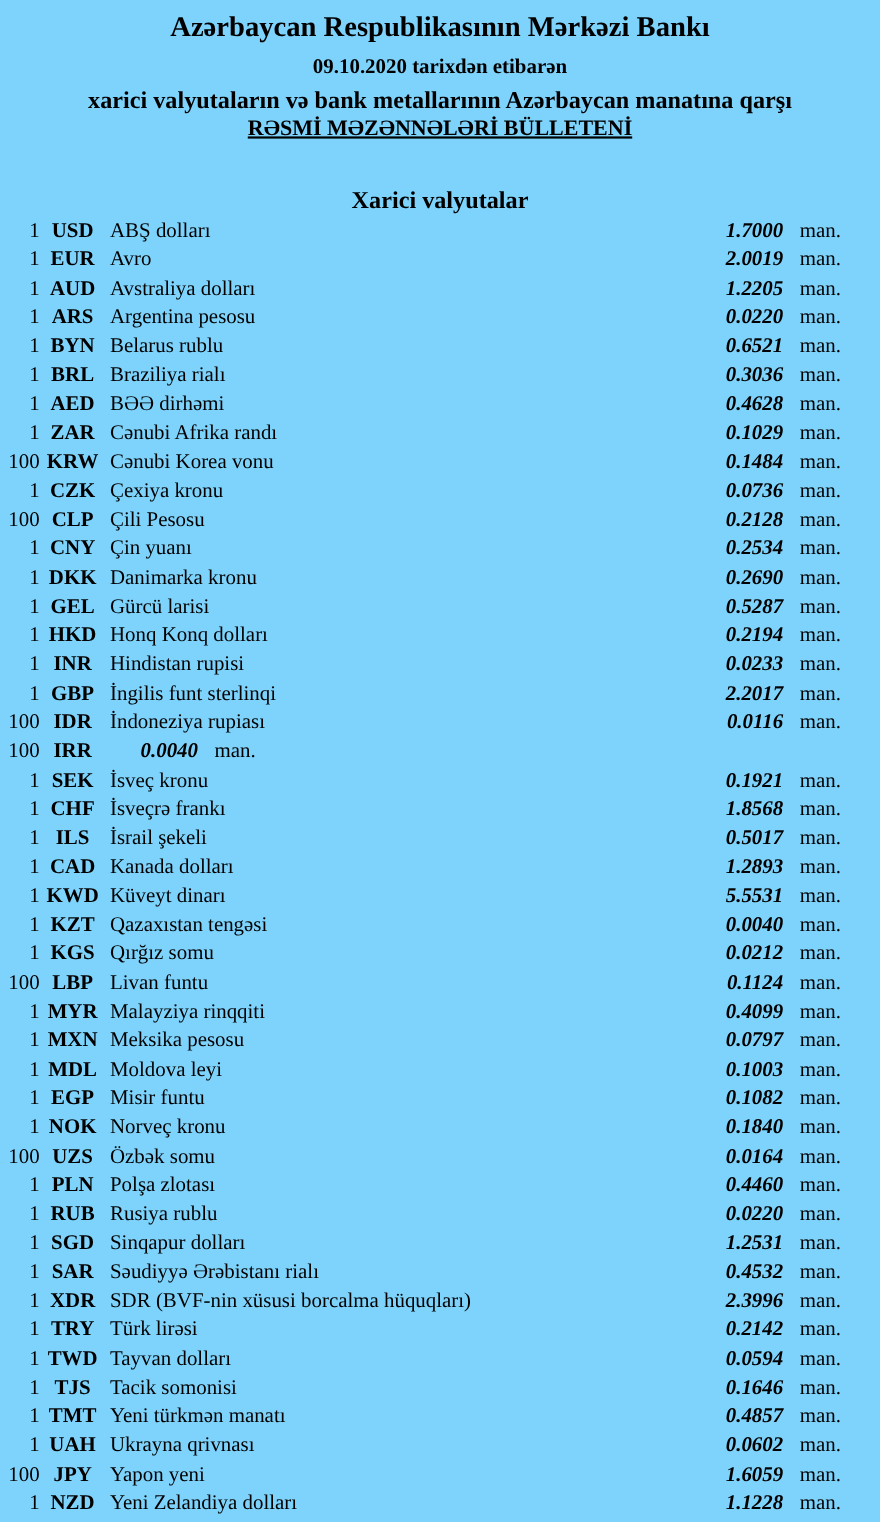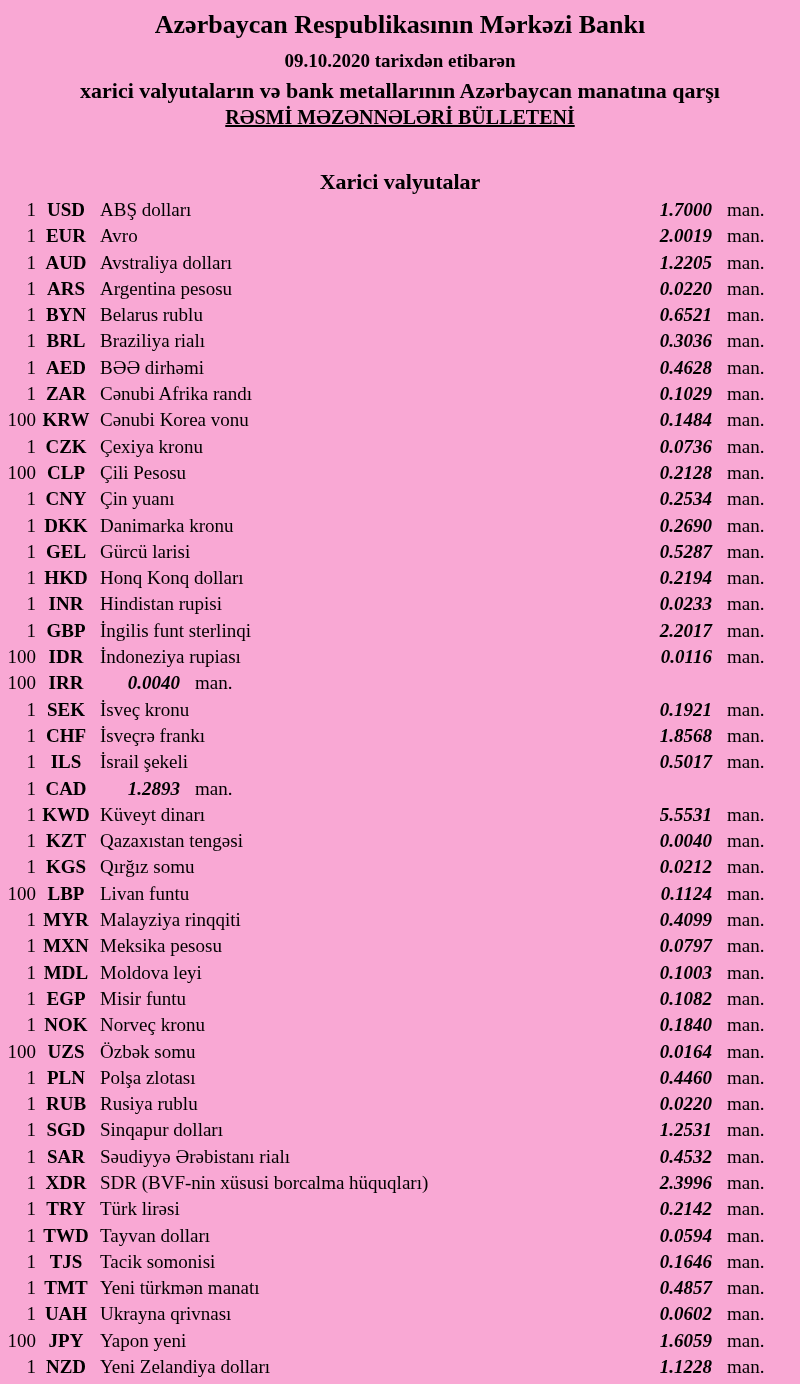--- a/index.html
+++ b/index.html
@@ -4,21 +4,21 @@
 <style>
   html, body {
     margin: 0;
     padding: 0;
     background: #ffffff;
   }
   .page {
     position: relative;
     width: 800px;
     height: 1384px;
-    background: #f9a8d4;
+    background: #7dd3fc;
     color: #000000;
     font-family: "Liberation Serif", "DejaVu Serif", serif;
     overflow: hidden;
   }
   .header {
     text-align: center;
   }
   .bank-title {
     margin-top: 10px;
     font-size: 26px;
@@ -278,20 +278,21 @@
     <span class="qty">1</span>
     <span class="code">ILS</span>
     <span class="name">İsrail şekeli</span>
     <span class="rate">0.5017</span>
     <span class="unit">man.</span>
   </div>
 
   <div class="row">
     <span class="qty">1</span>
     <span class="code">CAD</span>
+    <span class="name">Kanada dolları</span>
     <span class="rate">1.2893</span>
     <span class="unit">man.</span>
   </div>
 
   <div class="row">
     <span class="qty">1</span>
     <span class="code">KWD</span>
     <span class="name">Küveyt dinarı</span>
     <span class="rate">5.5531</span>
     <span class="unit">man.</span>

